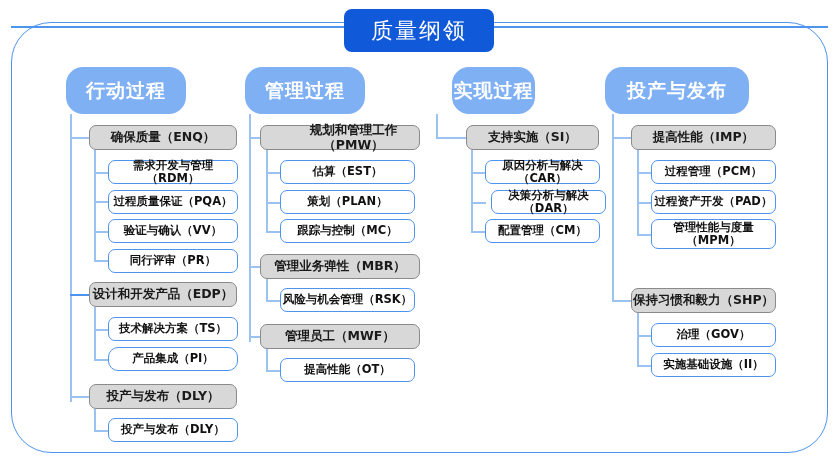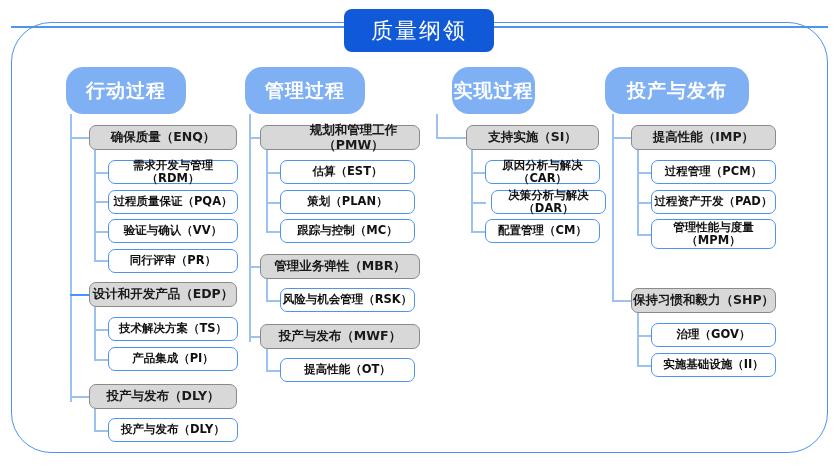--- a/index.html
+++ b/index.html
@@ -142,21 +142,21 @@
   <div class="node leaf" style="left:108px; top:160px; width:130px; height:24px;">需求开发与管理（RDM）</div>
   <div class="node leaf" style="left:108px; top:190px; width:130px; height:24px;">过程质量保证（PQA）</div>
   <div class="node leaf" style="left:108px; top:219px; width:130px; height:24px;">验证与确认（VV）</div>
   <div class="node leaf" style="left:108px; top:249px; width:130px; height:24px;">同行评审（PR）</div>
 
   <div class="node group" style="left:89px; top:282px; width:148px; height:25px;">设计和开发产品（EDP）</div>
   <div class="vline" style="left:94px; top:307px; height:53px;"></div>
   <div class="hline" style="left:94px; top:329px; width:15px;"></div>
   <div class="hline" style="left:94px; top:359px; width:15px;"></div>
   <div class="node leaf" style="left:108px; top:317px; width:130px; height:24px;">技术解决方案（TS）</div>
-  <div class="node leaf" style="left:108px; top:347px; width:130px; height:24px;">产品集成（PI）</div>
+  <div class="node leaf" style="left:108px; top:347px; width:130px; height:24px;border-radius:10px;">产品集成（PI）</div>
 
   <div class="node group" style="left:89px; top:384px; width:148px; height:25px;">投产与发布（DLY）</div>
   <div class="vline" style="left:94px; top:409px; height:22px;"></div>
   <div class="hline" style="left:94px; top:430px; width:15px;"></div>
   <div class="node leaf" style="left:108px; top:418px; width:130px; height:24px;">投产与发布（DLY）</div>
 
   <div class="col-head" style="left:245px; top:67px; width:120px;">管理过程</div>
   <div class="vline" style="left:249px; top:114px; height:228px;"></div>
   <div class="hline" style="left:249px; top:137px; width:12px;"></div>
   <div class="hline" style="left:249px; top:266px; width:12px;"></div>
@@ -169,21 +169,21 @@
   <div class="hline" style="left:266px; top:231px; width:15px;"></div>
   <div class="node leaf" style="left:280px; top:160px; width:135px; height:24px;">估算（EST）</div>
   <div class="node leaf" style="left:280px; top:219px; width:135px; height:24px;">跟踪与控制（MC）</div>
   <div class="node leaf" style="left:280px; top:190px; width:135px; height:24px;">策划（PLAN）</div>
 
   <div class="node group" style="left:260px; top:254px; width:160px; height:25px;">管理业务弹性（MBR）</div>
   <div class="vline" style="left:266px; top:279px; height:22px;"></div>
   <div class="hline" style="left:266px; top:300px; width:15px;"></div>
   <div class="node leaf" style="left:280px; top:288px; width:135px; height:24px;">风险与机会管理（RSK）</div>
 
-  <div class="node group" style="left:260px; top:324px; width:160px; height:25px;">投产与发布（MWF）</div>
+  <div class="node group" style="left:260px; top:324px; width:160px; height:25px;">管理员工（MWF）</div>
   <div class="vline" style="left:266px; top:349px; height:22px;"></div>
   <div class="hline" style="left:266px; top:370px; width:15px;"></div>
   <div class="node leaf" style="left:280px; top:358px; width:135px; height:24px;">提高性能（OT）</div>
 
   <div class="col-head" style="left:452px; top:67px; width:83px;">实现过程</div>
   <div class="vline" style="left:436px; top:114px; height:25px;"></div>
   <div class="hline" style="left:436px; top:137px; width:31px;"></div>
 
   <div class="node group" style="left:466px; top:125px; width:133px; height:25px;">支持实施（SI）</div>
   <div class="vline" style="left:471px; top:150px; height:82px;"></div>

